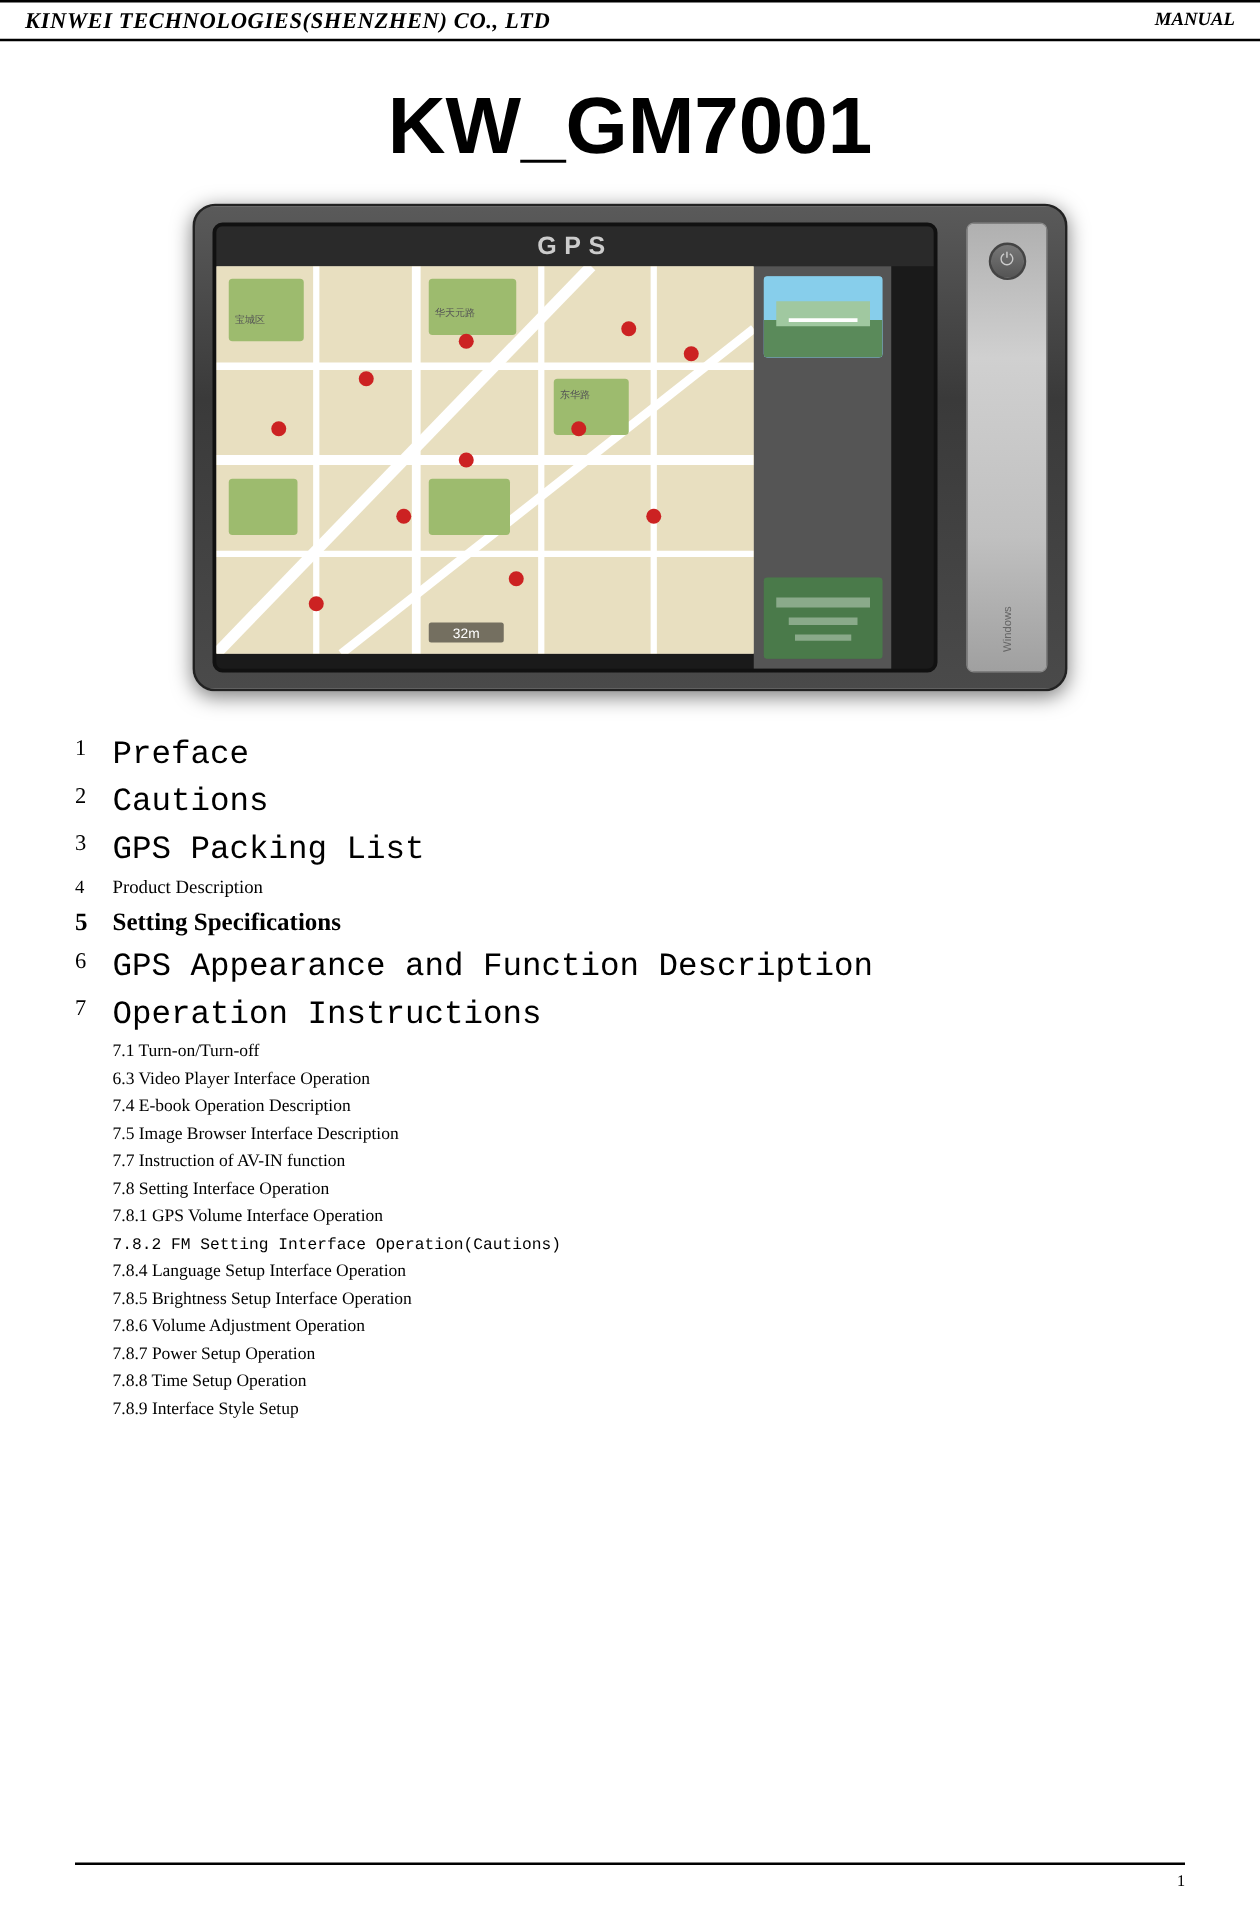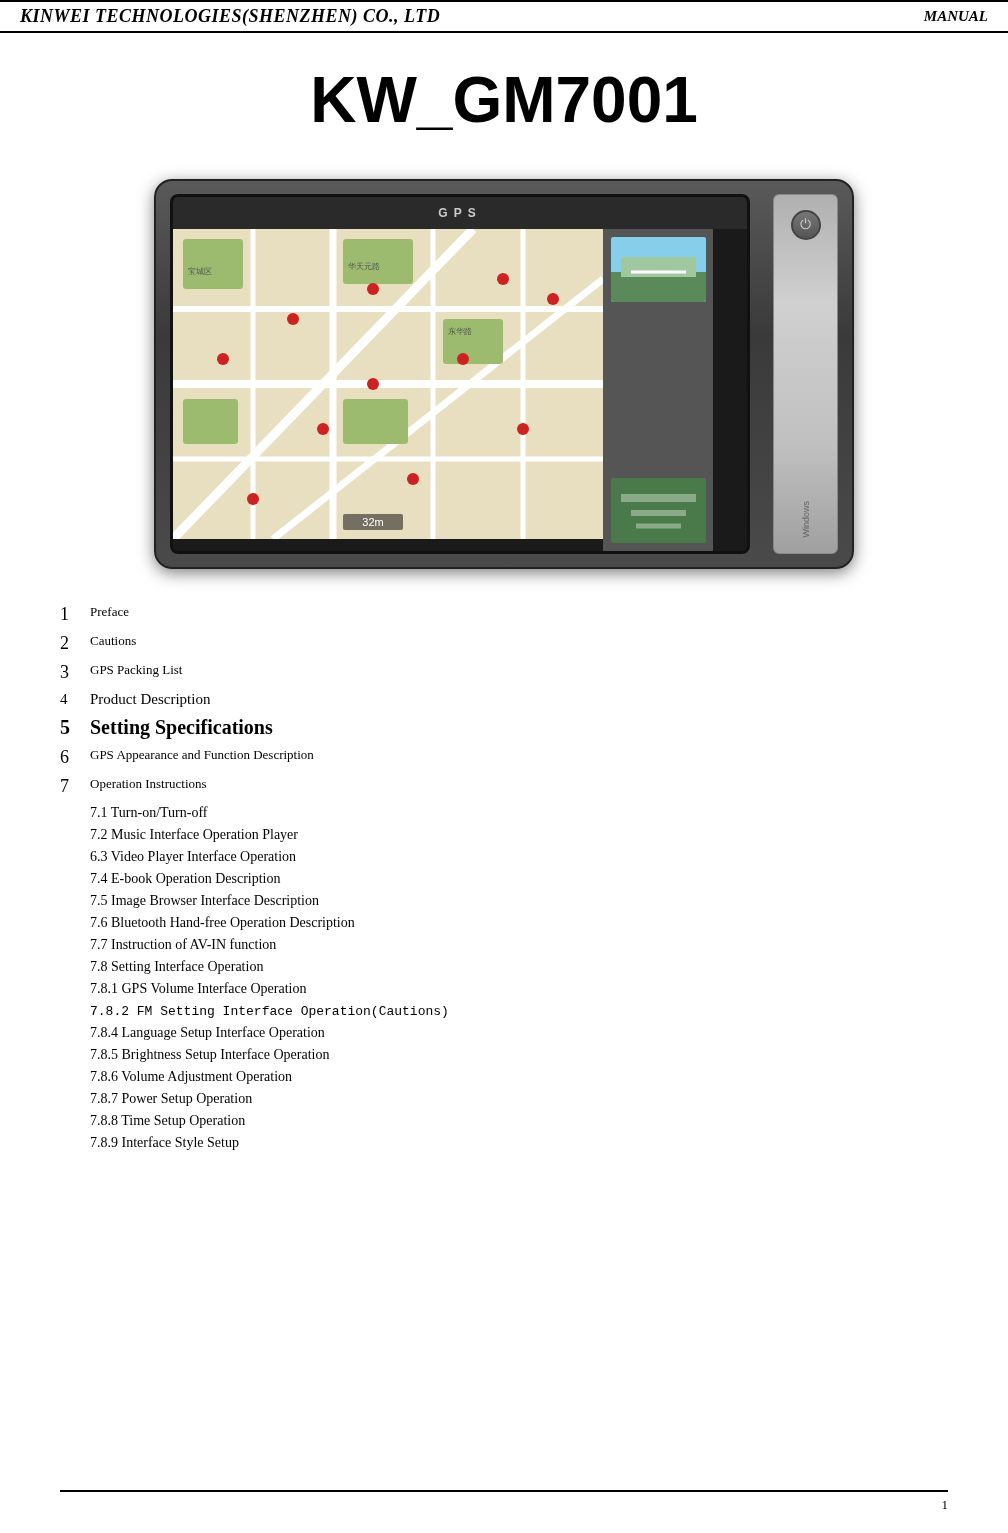--- a/index.html
+++ b/index.html
@@ -36,21 +36,21 @@
     
     .main-content {
       padding: 20px 60px 40px 60px;
     }
 
     
     .page-title {
       text-align: center;
       font-size: 64px;
       font-weight: bold;
-      margin-bottom: 42px;
+      margin-bottom: 26px;
       margin-top: 10px;
       font-family: Arial, sans-serif;
     }
 
     
     .device-image-container {
       display: flex;
       justify-content: center;
       margin-bottom: 35px;
     }
@@ -89,21 +89,21 @@
     .device-top-bar {
       background: #2a2a2a;
       height: 32px;
       display: flex;
       align-items: center;
       justify-content: center;
     }
 
     .gps-label {
       color: #ccc;
-      font-size: 12px;
+      font-size: 20px;
       font-family: Arial, sans-serif;
       letter-spacing: 6px;
       font-weight: bold;
     }
 
     .device-screen-content {
       display: flex;
       flex: 1;
     }
 
@@ -211,22 +211,23 @@
       font-size: 15px;
     }
 
     .toc-item-large .toc-number {
       font-size: 18px;
       font-weight: normal;
       min-width: 30px;
     }
 
     .toc-item-large .toc-label {
-      font-size: 13px;
+      font-size: 26px;
       font-weight: normal;
+      font-family: Liberation Mono, monospace;
     }
 
     .toc-item-bold .toc-label {
       font-size: 20px;
       font-weight: bold;
     }
 
     .toc-sub {
       margin-left: 30px;
       margin-bottom: 6px;
@@ -388,33 +389,27 @@
 
     <div class="toc-item toc-item-large">
       <span class="toc-number">7</span>
       <span class="toc-label">Operation Instructions</span>
     </div>
 
     <div class="toc-sub">
       <span class="toc-sub-label">7.1 Turn-on/Turn-off</span>
     </div>
     <div class="toc-sub">
-      <span class="toc-sub-label">7.2 Music Interface Operation Player</span>
-    </div>
-    <div class="toc-sub">
       <span class="toc-sub-label">6.3 Video Player Interface Operation</span>
     </div>
     <div class="toc-sub">
       <span class="toc-sub-label">7.4 E-book Operation Description</span>
     </div>
     <div class="toc-sub">
       <span class="toc-sub-label">7.5 Image Browser Interface Description</span>
-    </div>
-    <div class="toc-sub">
-      <span class="toc-sub-label">7.6 Bluetooth Hand-free Operation Description</span>
     </div>
     <div class="toc-sub">
       <span class="toc-sub-label">7.7 Instruction of AV-IN function</span>
     </div>
     <div class="toc-sub">
       <span class="toc-sub-label">7.8 Setting Interface Operation</span>
     </div>
     <div class="toc-sub">
       <span class="toc-sub-label">7.8.1  GPS Volume Interface Operation</span>
     </div>

